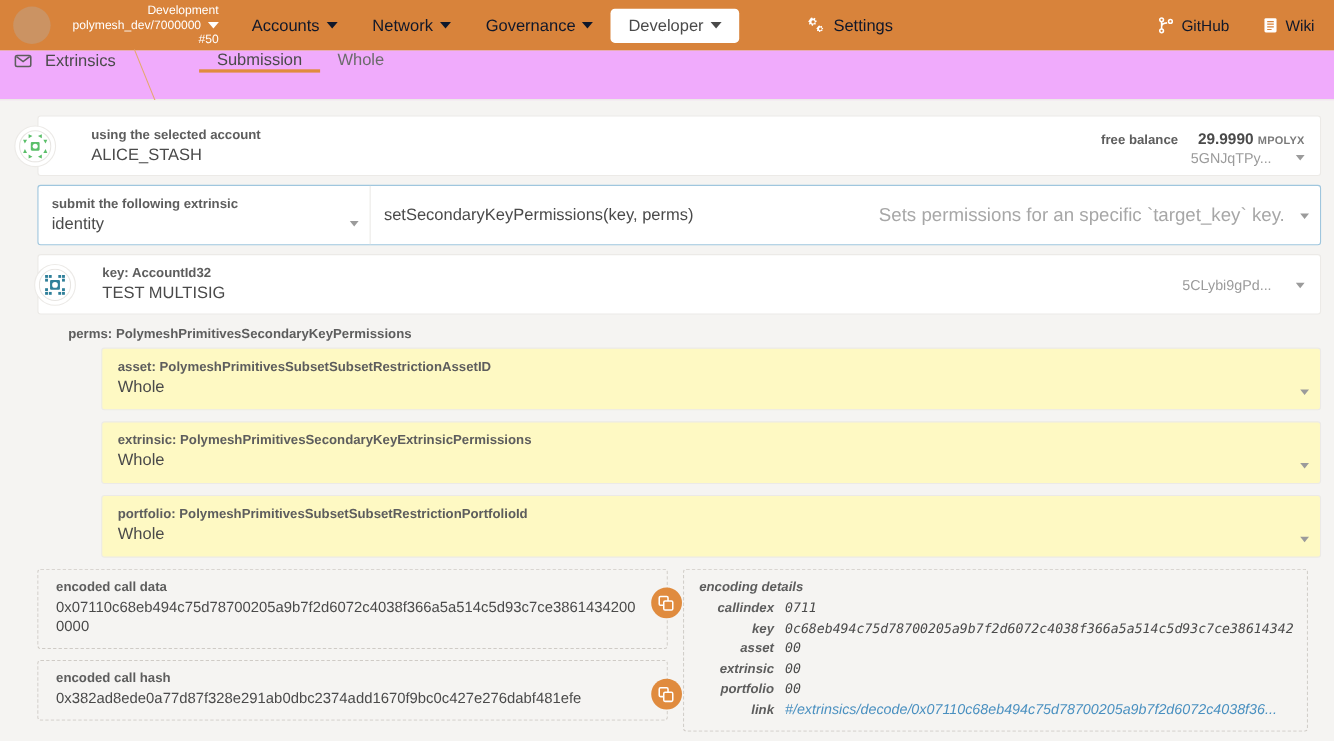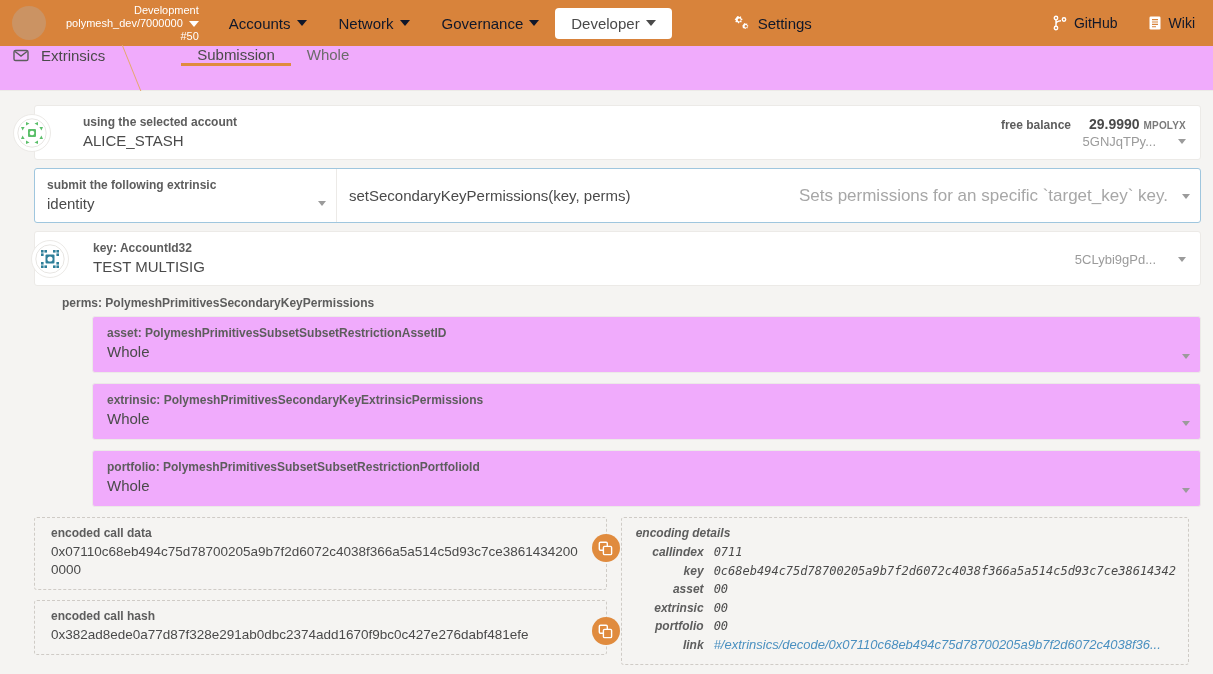--- a/index.html
+++ b/index.html
@@ -92,21 +92,21 @@
   .tab.active { color: #4a4a4a; border-bottom-color: #e08b3e; }
   
   .page { padding: 14px 12px 0 12px; }
   .card {
     background: #fff;
     border: 1px solid #eceae7;
     border-radius: 3px;
   }
   .row-outer { position: relative; margin-left: 22px; }
   .acct-row {
-    display: flex; align-items: center;
+    display: flex; align-items: flex-end;
     min-height: 54px;
     padding: 8px 10px 8px 48px;
     position: relative;
   }
   .avatar {
     position: absolute; left: -22px; top: 50%;
     transform: translateY(-50%);
     width: 38px; height: 38px; border-radius: 50%;
     background: #fff;
     border: 1px solid #eceae7;
@@ -184,21 +184,21 @@
     position: relative;
     display: flex; align-items: flex-start;
     min-height: 54px;
   }
   .perms-label {
     font-size: 12px; font-weight: bold; color: #5d5d5d;
     padding: 10px 0 6px 28px;
   }
   .subparams { padding-left: 58px; }
   .sub-card {
-    background: #f0abfc; border: 1px solid #eceae7; border-radius: 3px;
+    background: #fef9c3; border: 1px solid #eceae7; border-radius: 3px;
     padding: 8px 26px 10px 14px;
     margin-bottom: 10px;
     position: relative;
   }
   .sub-card .dd-caret {
     position: absolute; right: 10px; bottom: 13px;
     width: 0; height: 0;
     border-left: 4px solid transparent;
     border-right: 4px solid transparent;
     border-top: 5px solid #9b9b9b;

